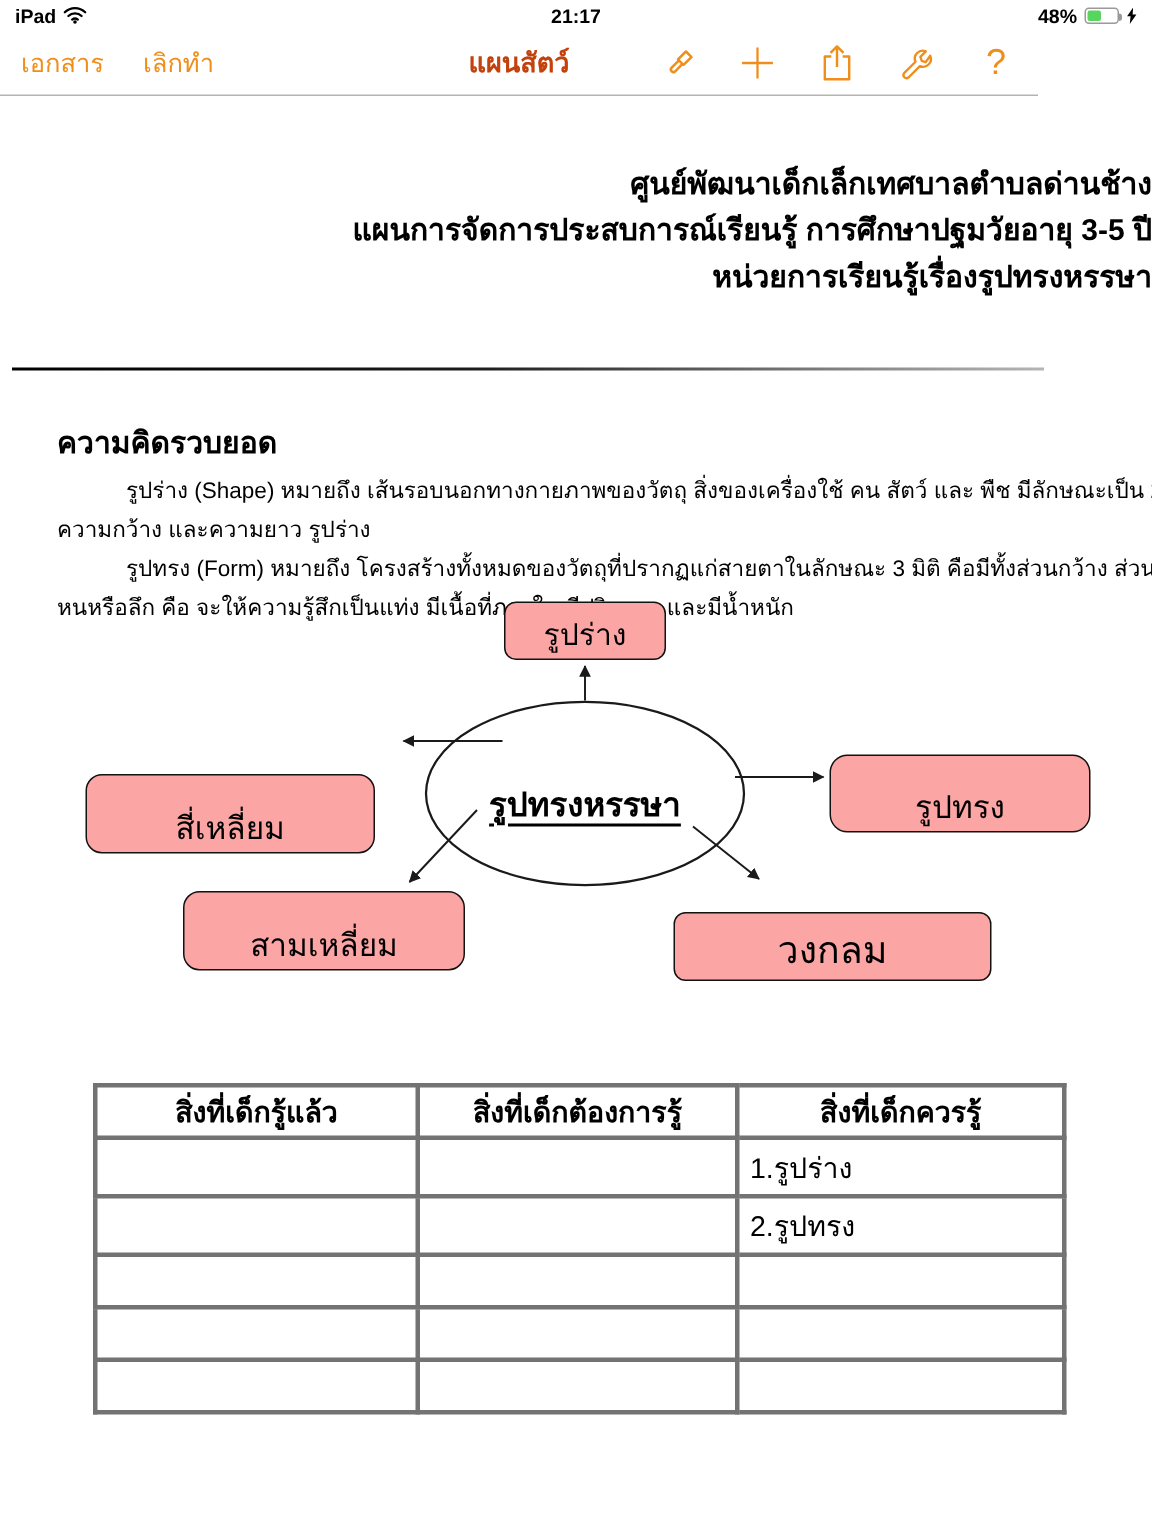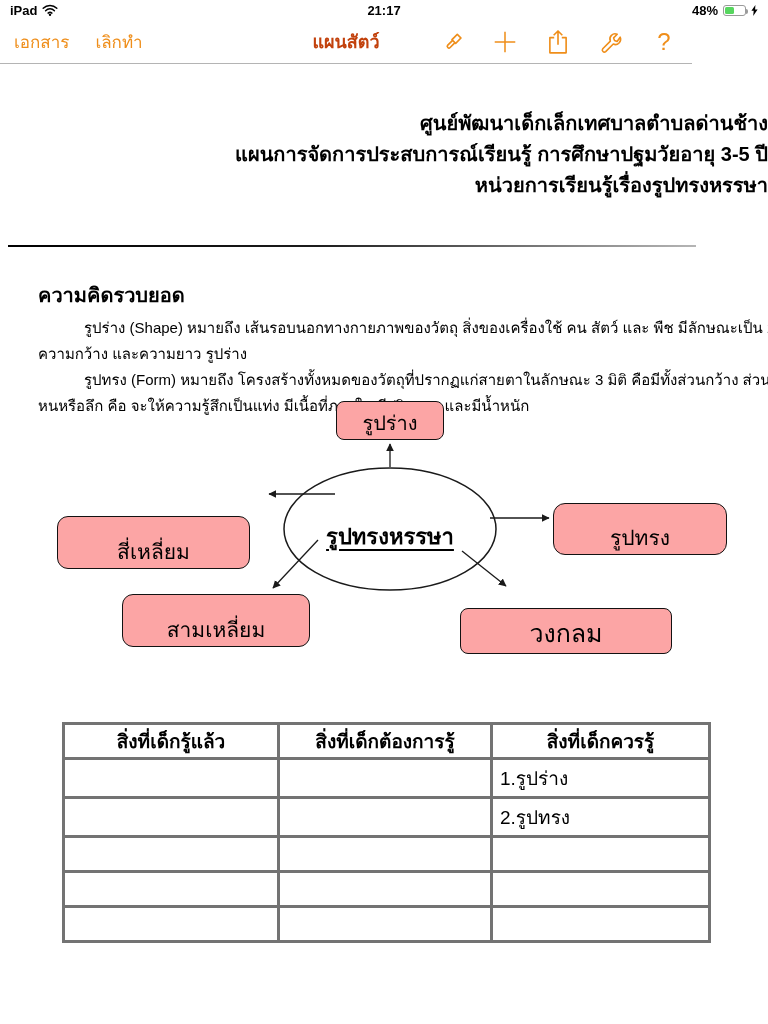--- a/index.html
+++ b/index.html
@@ -43,21 +43,21 @@
 
   
   .diagram { position:absolute; top:331px; left:0; width:768px; height:280px; }
   .diagram svg { position:absolute; top:0; left:0; }
   .dg-box { position:absolute; border:1.7px solid #121212; border-radius:9px; background:#fca5a5;
     display:flex; align-items:flex-end; justify-content:center; font-size:21px; }
   .dg-box-top { left:336px; top:6px; width:108px; height:39px; font-size:20px; border-radius:8px; }
   .dg-box-left { left:57px; top:78px; width:193px; height:53px; border-radius:11px;margin-top:43px; }
   .dg-box-right { left:553px; top:108px; width:174px; height:52px; border-radius:12px; }
   .dg-box-bl { left:122px; top:199px; width:188px; height:53px; border-radius:11px; }
-  .dg-box-br { left:460px; top:213px; width:212px; height:46px; font-size:25px; border-radius:8px; }
+  .dg-box-br { left:449px; top:213px; width:212px; height:46px; font-size:25px; border-radius:8px; }
   .dg-center-label { position:absolute; left:270px; top:124px; width:240px; text-align:center;
     font-size:22px; font-weight:bold; text-decoration:underline; text-decoration-thickness:2px; text-underline-offset:5px; }
 
   
   .kwl-table { position:absolute; top:658px; left:62px; border-collapse:collapse; table-layout:fixed; }
   .kwl-table th, .kwl-table td { border:3px solid #737373; font-family:inherit; }
   .kwl-table { border:1.5px solid #1c1c1c; }
   .kwl-table th { font-size:19px; font-weight:bold; text-align:center; height:35px; }
   .kwl-table td { font-size:19px; text-align:left; padding-left:7px; vertical-align:middle; }
   .row-h39 { height:39px; }

